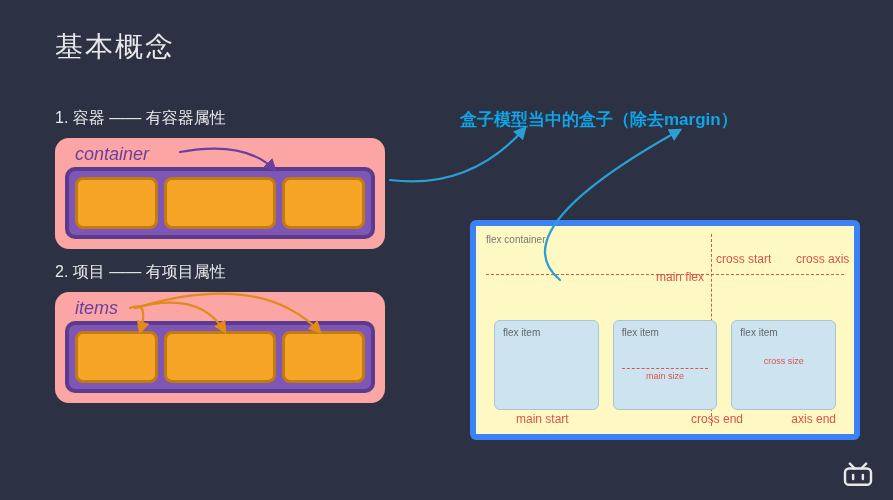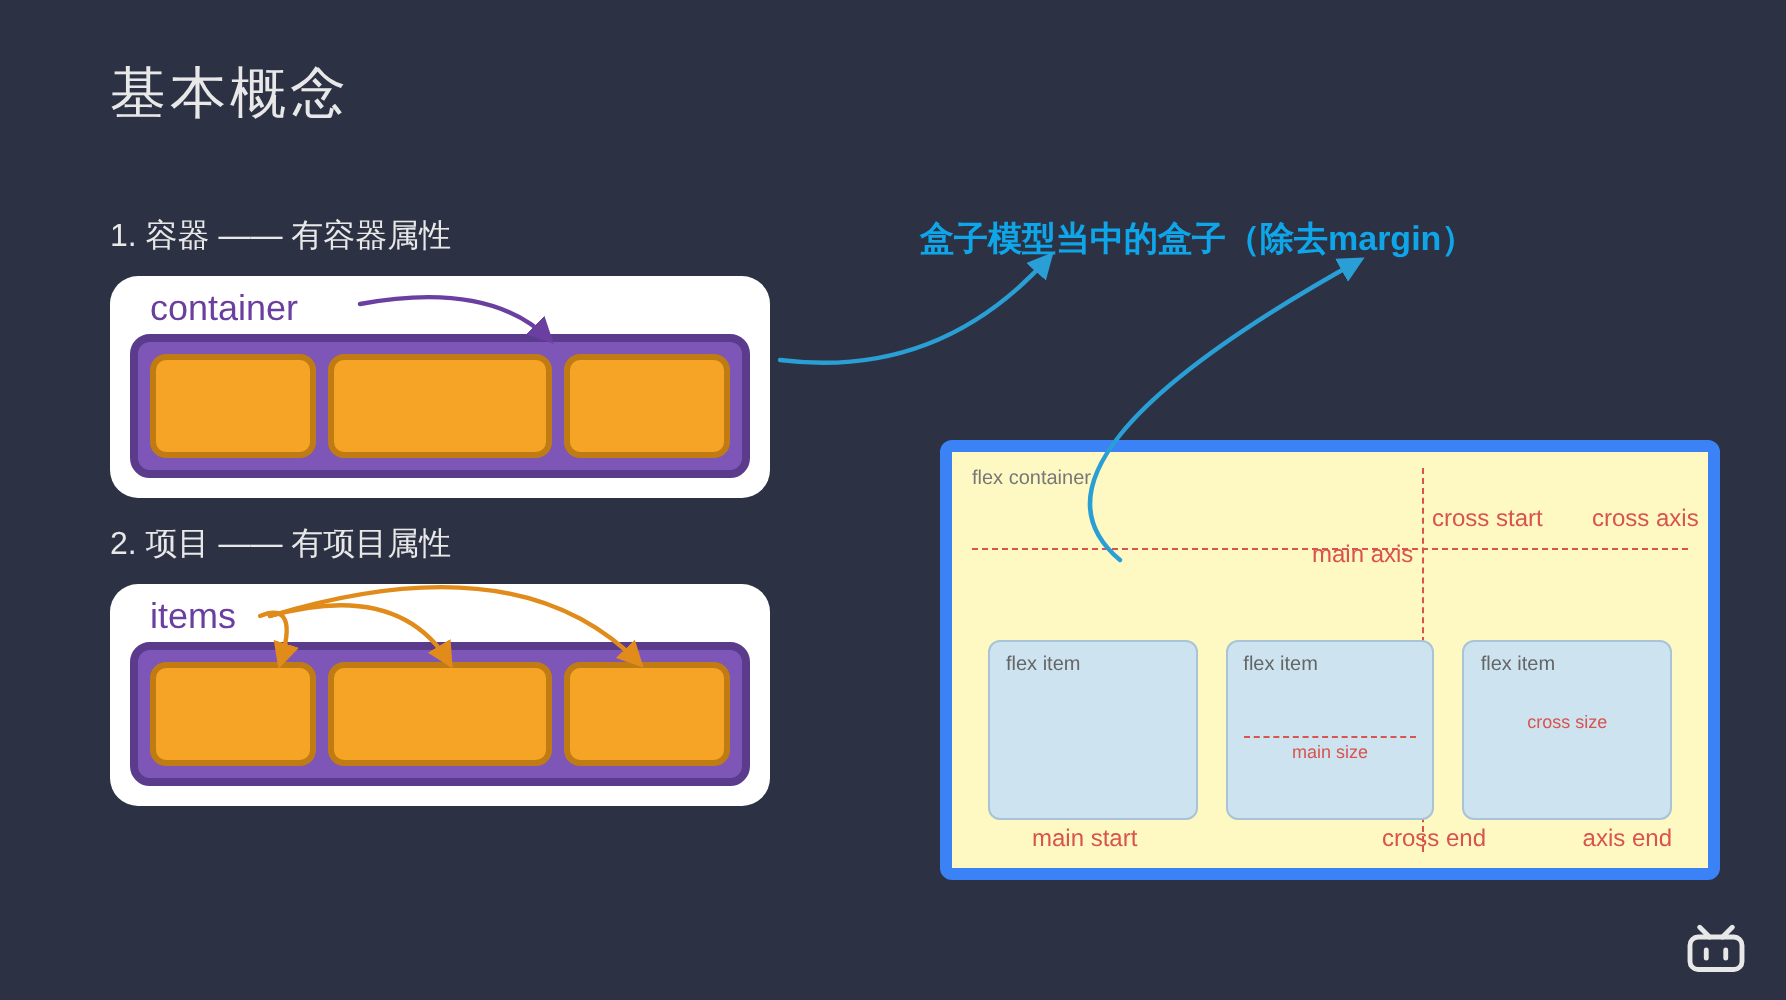--- a/index.html
+++ b/index.html
@@ -34,24 +34,25 @@
     left: 460px;
     font-size: 17px;
     color: #0ea5e9;
     font-weight: 600;
   }
 
   
   .card {
     position: absolute;
     left: 55px;
-    background: #ffffff;
+    background: #fca5a5;
     border-radius: 14px;
     padding: 6px 10px 10px 10px;
     width: 330px;
+    font-style: italic;
   }
   .card1 { top: 138px; }
   .card2 { top: 292px; }
 
   .card-label {
     font-family: "Comic Sans MS", cursive, sans-serif;
     font-size: 18px;
     color: #6a3fa0;
     margin: 0 0 2px 10px;
     display: inline-block;
@@ -205,21 +206,21 @@
     <div class="orange-item oi-a"></div>
     <div class="orange-item oi-b"></div>
     <div class="orange-item oi-c"></div>
   </div>
 </div>
 
 <div class="flex-spec">
   <div class="fs-label fs-container-label">flex container</div>
   <div class="fs-red fs-cross-start">cross start</div>
   <div class="fs-red fs-cross-axis">cross axis</div>
-  <div class="fs-red fs-main-axis">main axis</div>
+  <div class="fs-red fs-main-axis">main flex</div>
   <div class="fs-red fs-main-start">main start</div>
   <div class="fs-red fs-cross-end">cross end</div>
   <div class="fs-red fs-main-end">axis end</div>
   <div class="fs-dash-h"></div>
   <div class="fs-dash-v"></div>
   <div class="fs-items">
     <div class="fs-item">
       <span>flex item</span>
     </div>
     <div class="fs-item">

